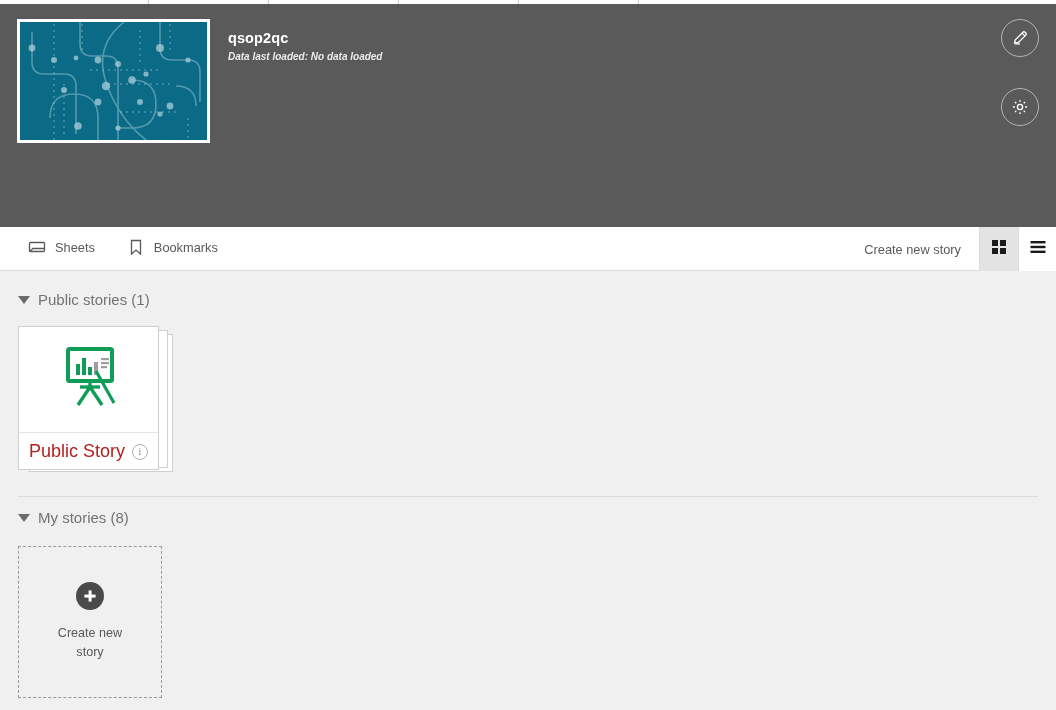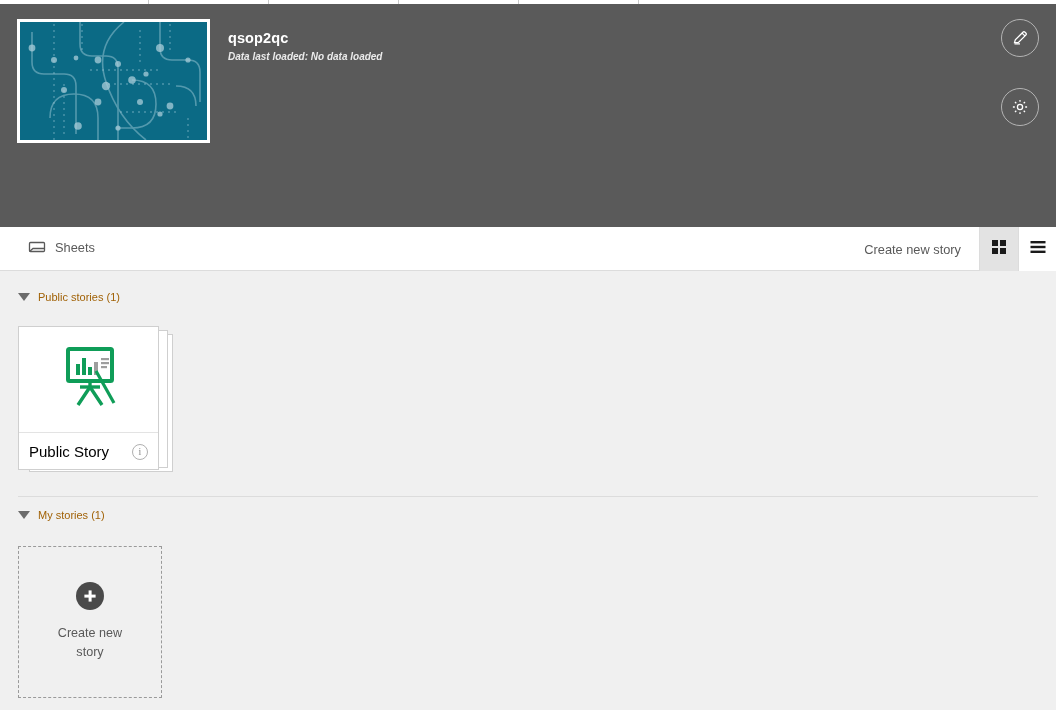--- a/index.html
+++ b/index.html
@@ -167,22 +167,22 @@
     gap: 8px;
     cursor: pointer;
   }
   .section-head .caret {
     width: 0; height: 0;
     border-left: 6px solid transparent;
     border-right: 6px solid transparent;
     border-top: 8px solid #6b6b6b;
   }
   .section-head .section-title {
-    font-size: 11px;
-    color: #a16207;
+    font-size: 15px;
+    color: #737373;
   }
 
   .sec-public { left: 18px; top: 20px; }
   .sec-mine   { left: 18px; top: 238px; }
 
   .divider-line {
     position: absolute;
     left: 18px; top: 225px;
     width: 1020px;
     height: 1px;
@@ -225,22 +225,22 @@
     justify-content: center;
   }
   .story-foot {
     height: 37px;
     display: flex;
     align-items: center;
     justify-content: space-between;
     padding: 0 10px 0 10px;
   }
   .story-name {
-    font-size: 15px;
-    color: #000000;
+    font-size: 18px;
+    color: #b91c1c;
     white-space: nowrap;
     overflow: hidden;
     text-overflow: ellipsis;
   }
   .info-icon {
     flex: 0 0 auto;
     width: 16px; height: 16px;
     border: 1px solid #b0b0b0;
     border-radius: 50%;
     color: #8a8a8a;
@@ -372,20 +372,28 @@
       <div class="tab">
         <span class="ico">
           <svg width="18" height="16" viewBox="0 0 18 16">
             <rect x="1.5" y="2.5" width="15" height="9" rx="1" fill="none" stroke="#595959" stroke-width="1.3"></rect>
             <path d="M1.5 11.5 L5 8.5 L16.5 8.5" fill="none" stroke="#595959" stroke-width="1.3"></path>
           </svg>
         </span>
         <span class="tab-label">Sheets</span>
       </div>
 
+      <div class="tab">
+        <span class="ico">
+          <svg width="14" height="17" viewBox="0 0 14 17">
+            <path d="M2.5 1.5 L11.5 1.5 L11.5 15 L7 11 L2.5 15 Z" fill="none" stroke="#595959" stroke-width="1.3"></path>
+          </svg>
+        </span>
+        <span class="tab-label">Bookmarks</span>
+      </div>
 
     </div>
 
     <div class="toolbar-right">
       <div class="create-link">Create new story</div>
       <div class="view-toggle">
         <div class="view-btn active">
           <span>
             <svg width="18" height="18" viewBox="0 0 18 18">
               <rect x="2" y="2" width="6" height="6" fill="#1a1a1a"></rect>
@@ -441,21 +449,21 @@
           <span class="story-name">Public Story</span>
           <span class="info-icon">i</span>
         </div>
       </div>
     </div>
 
     <div class="divider-line"></div>
 
     <div class="section-head sec-mine">
       <span class="caret"></span>
-      <span class="section-title">My stories (1)</span>
+      <span class="section-title">My stories (8)</span>
     </div>
 
     <div class="create-card">
       <span class="plus-circle">
         <svg width="18" height="18" viewBox="0 0 18 18">
           <rect x="7.6" y="3.4" width="3" height="11.2" fill="#ffffff"></rect>
           <rect x="3.4" y="7.6" width="11.2" height="3" fill="#ffffff"></rect>
         </svg>
       </span>
       <span class="cc-label">Create new story</span>

